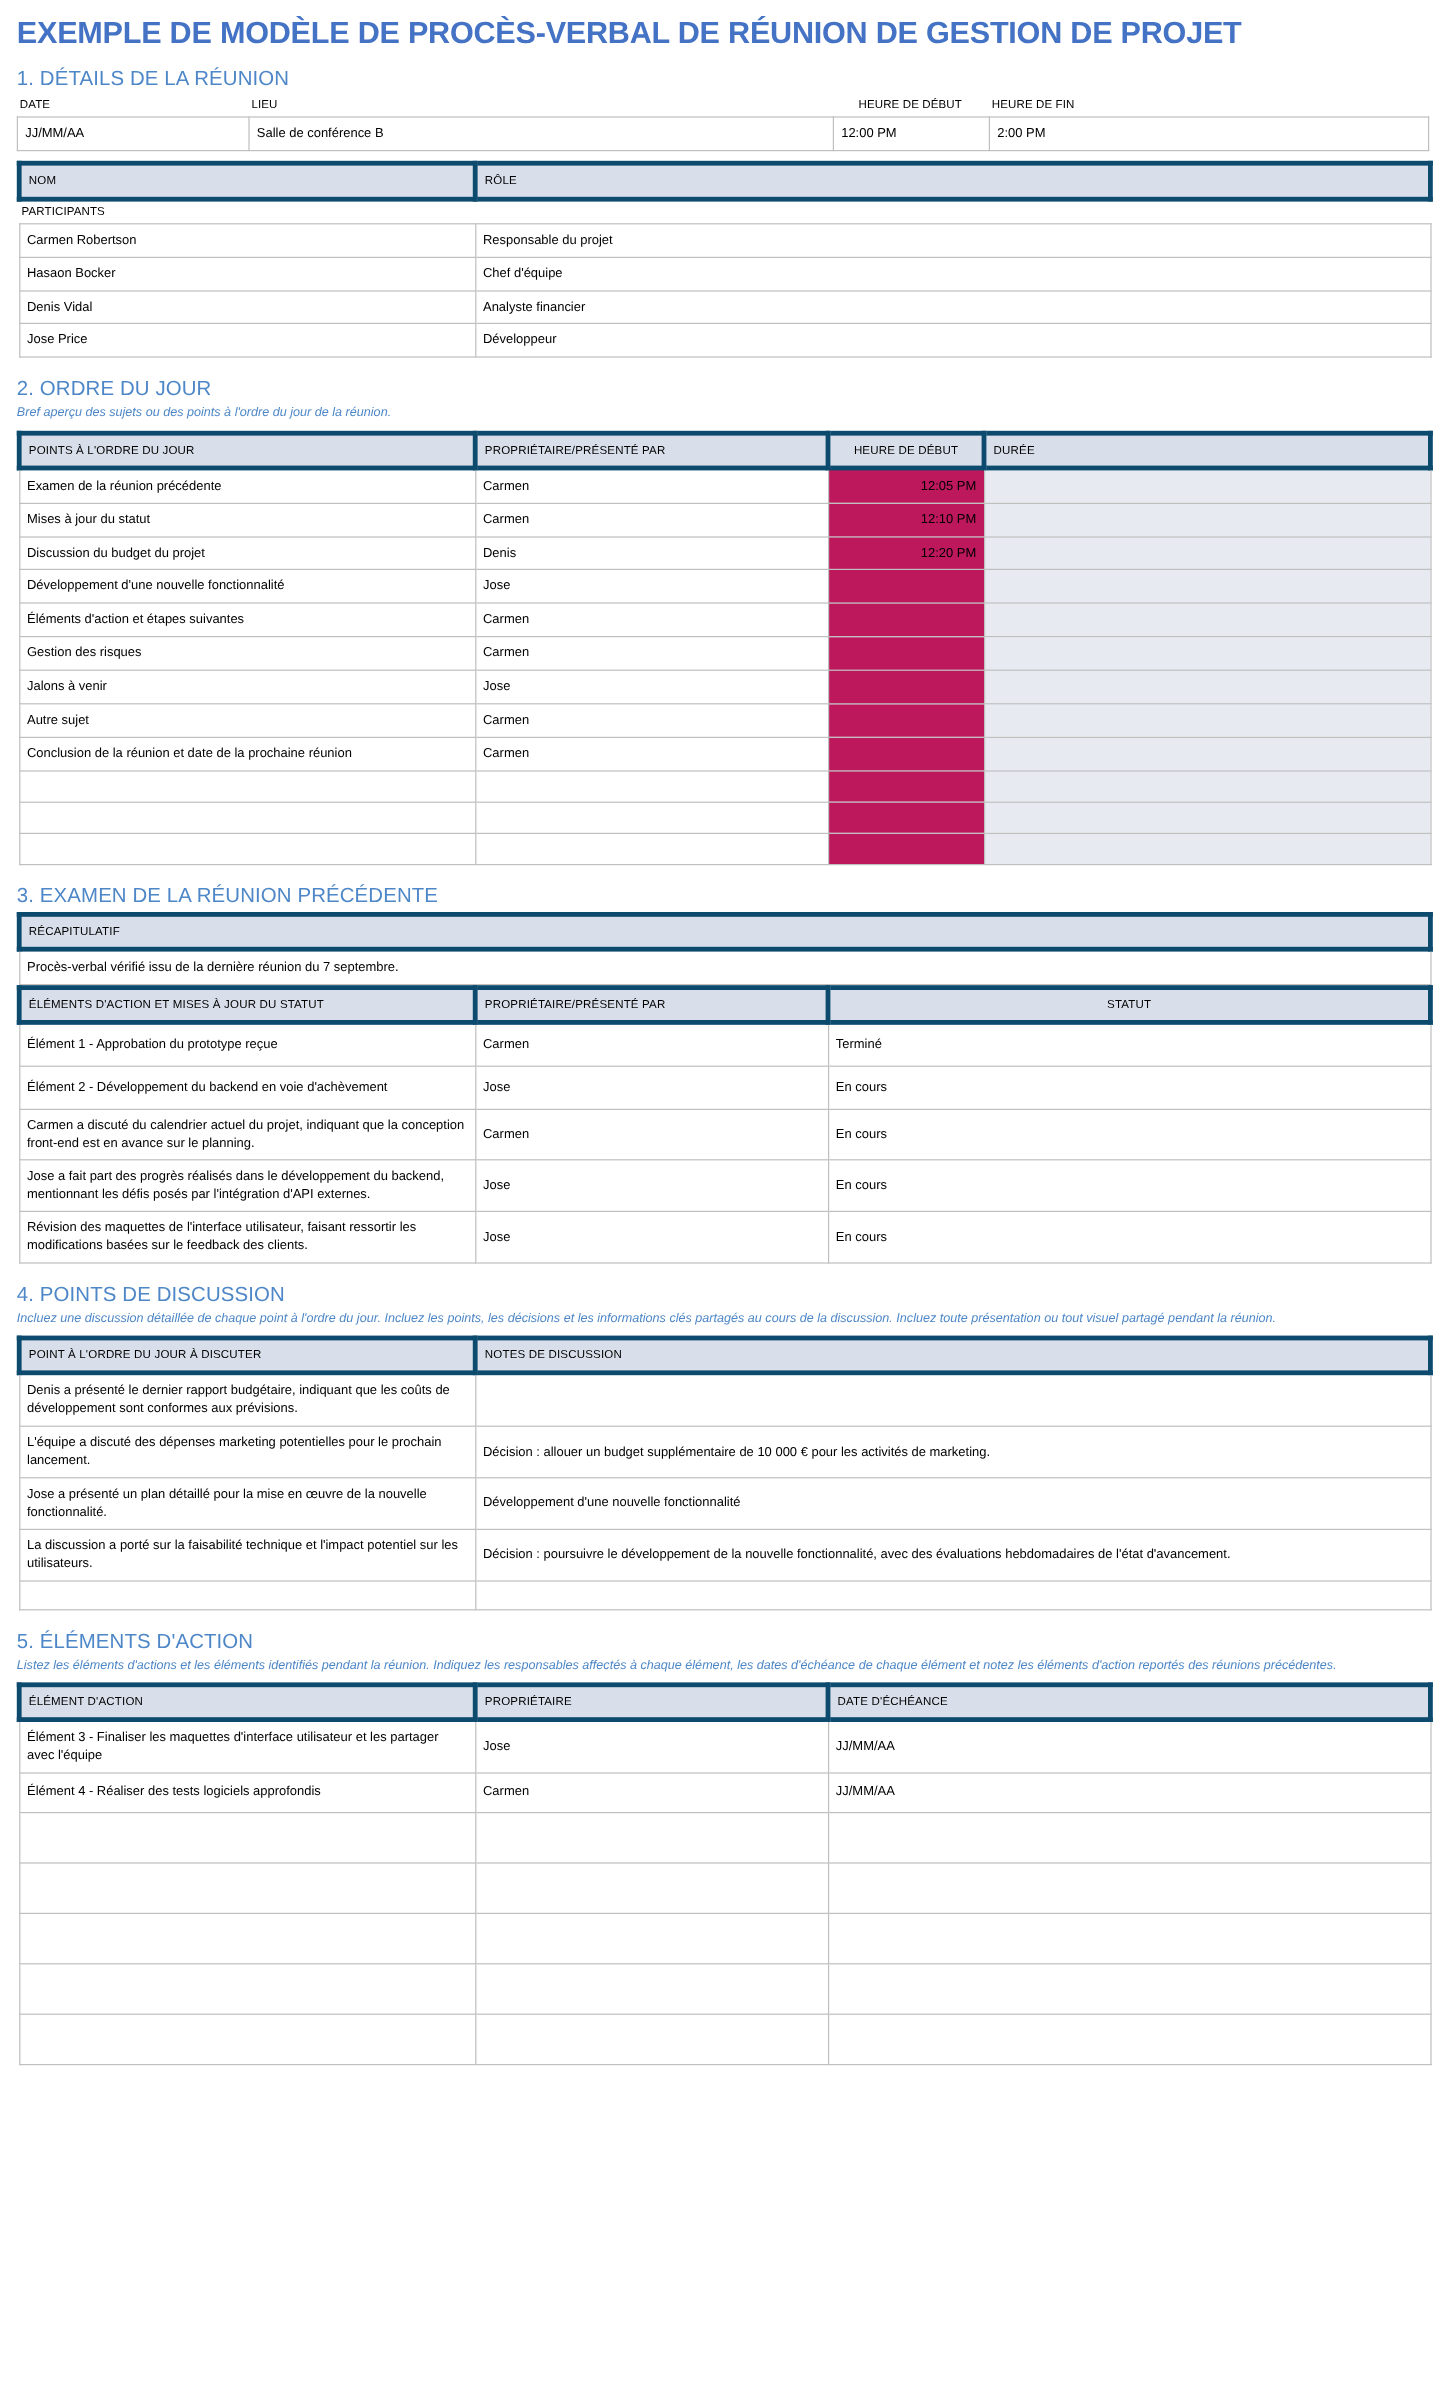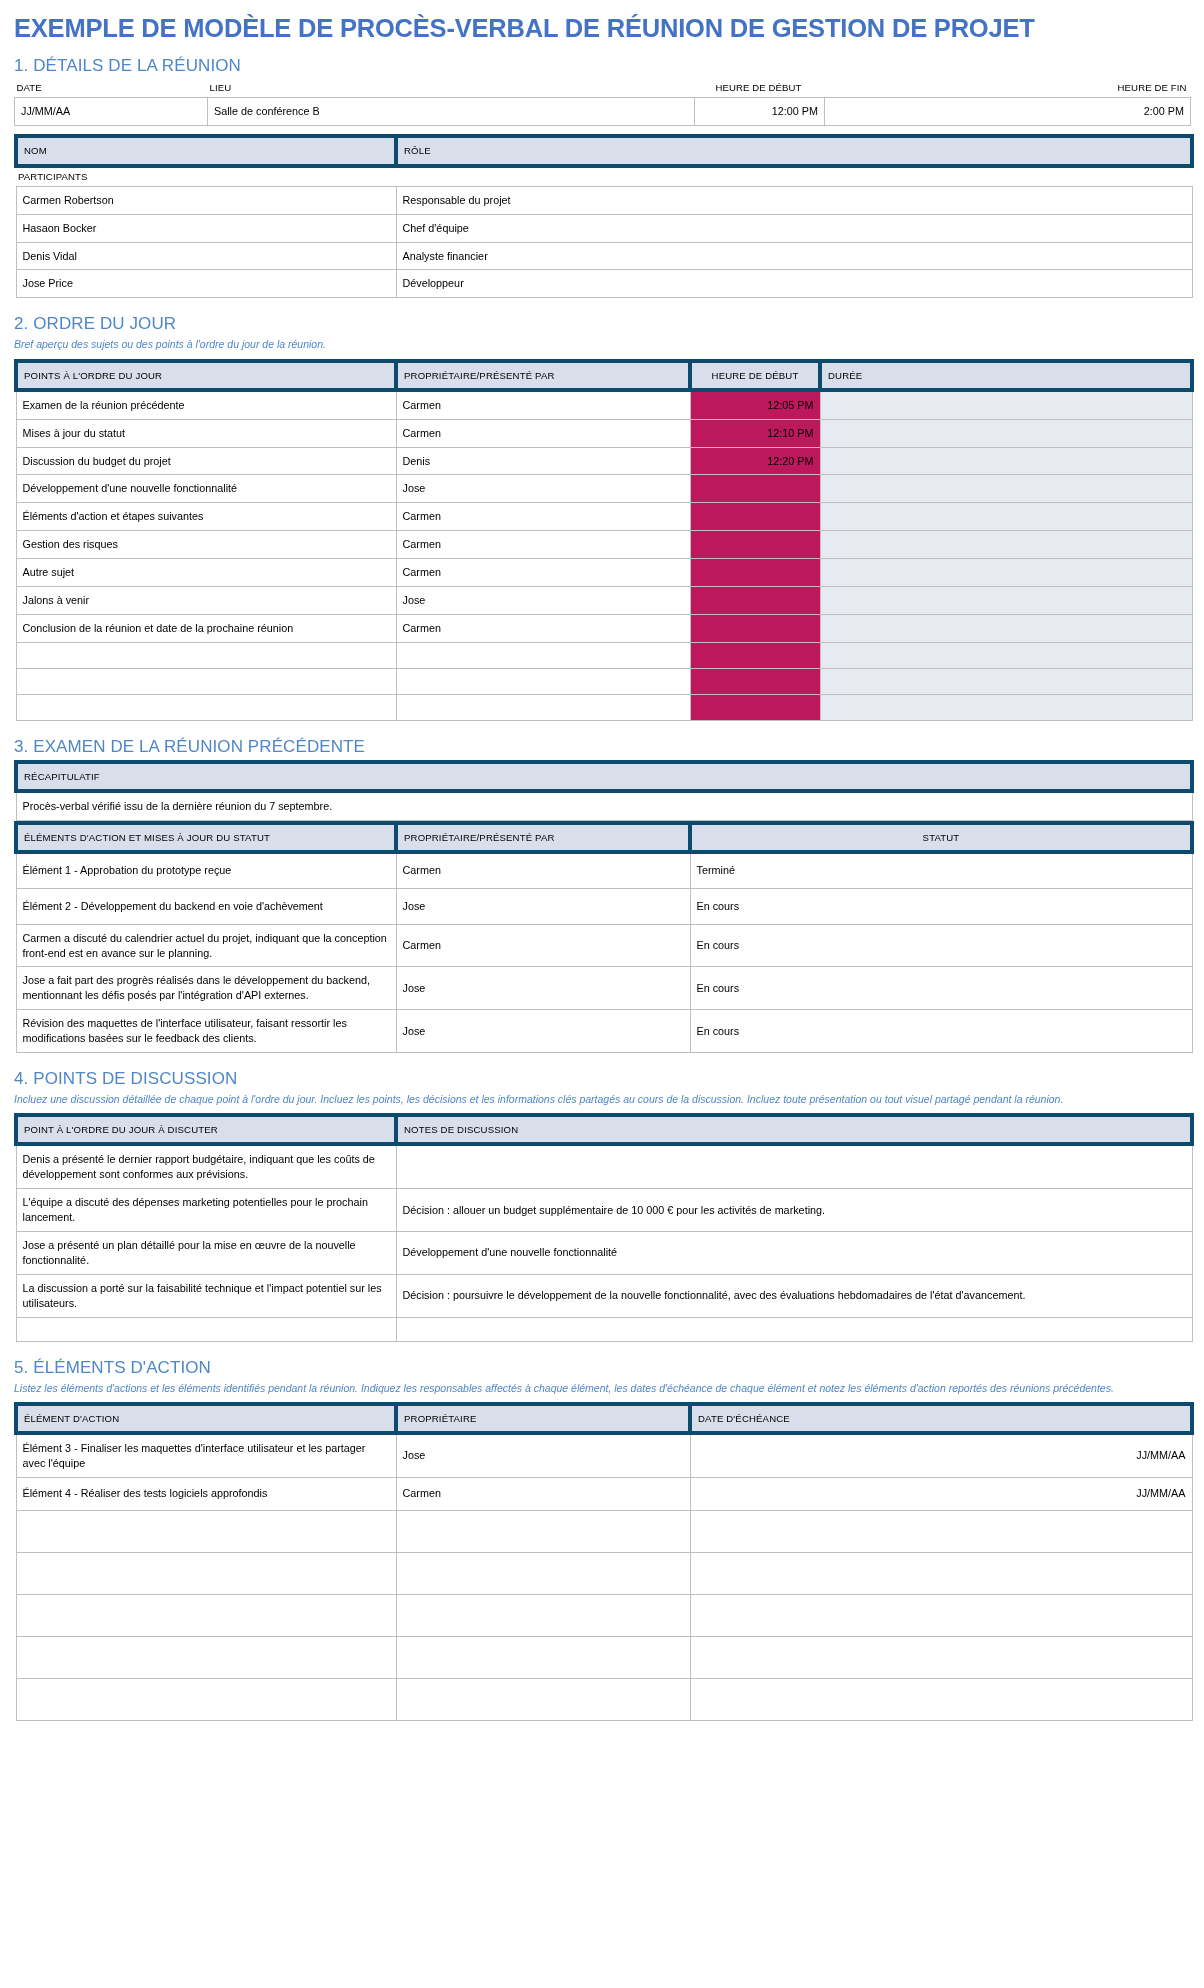--- a/index.html
+++ b/index.html
@@ -60,21 +60,21 @@
     color: #000;
   }
   thead.shaded th {
     background: #D9DFEA;
     font-size: 9.6px;
     letter-spacing: 0.15px;
     padding: 6px 6px;
     border: 4px solid #0c4a6e;
     height: 21px;
   }
-  td.mid { text-align: right; }
+  td.mid { text-align: left; }
   td.right { text-align: right; }
   .shade-a { background: #be185d; padding-left: 12px; }
   .shade-b { background: #E7EBF1; }
   .cell-empty { height: 26px; }
 
   
   .t-details col.c1 { width: 193px; }
   .t-details col.c2 { width: 487px; }
   .t-details col.c3 { width: 130px; }
   .t-details col.c4 { width: 366px; }
@@ -129,21 +129,21 @@
           <col class="c1">
           <col class="c2">
           <col class="c3">
           <col class="c4">
         </colgroup>
       <tbody>
         <tr class="hdr-plain">
           <th>DATE</th>
           <th>LIEU</th>
           <th style="text-align:center">HEURE DE DÉBUT</th>
-          <th style="text-align:right">HEURE DE FIN</th>
+          <th style="text-align:left">HEURE DE FIN</th>
         </tr>
         <tr>
           <td>JJ/MM/AA</td>
           <td>Salle de conférence B</td>
           <td class="mid">12:00 PM</td>
           <td class="mid">2:00 PM</td>
         </tr>
       </tbody>
     </table>
 
@@ -234,28 +234,28 @@
           <td class="right shade-a"></td>
           <td class="shade-b"></td>
         </tr>
         <tr>
           <td>Gestion des risques</td>
           <td>Carmen</td>
           <td class="right shade-a"></td>
           <td class="shade-b"></td>
         </tr>
         <tr>
+          <td>Jalons à venir</td>
+          <td>Jose</td>
+          <td class="right shade-a"></td>
+          <td class="shade-b"></td>
+        </tr>
+        <tr>
           <td>Autre sujet</td>
           <td>Carmen</td>
-          <td class="right shade-a"></td>
-          <td class="shade-b"></td>
-        </tr>
-        <tr>
-          <td>Jalons à venir</td>
-          <td>Jose</td>
           <td class="right shade-a"></td>
           <td class="shade-b"></td>
         </tr>
         <tr>
           <td>Conclusion de la réunion et date de la prochaine réunion</td>
           <td>Carmen</td>
           <td class="right shade-a"></td>
           <td class="shade-b"></td>
         </tr>
         <tr>

